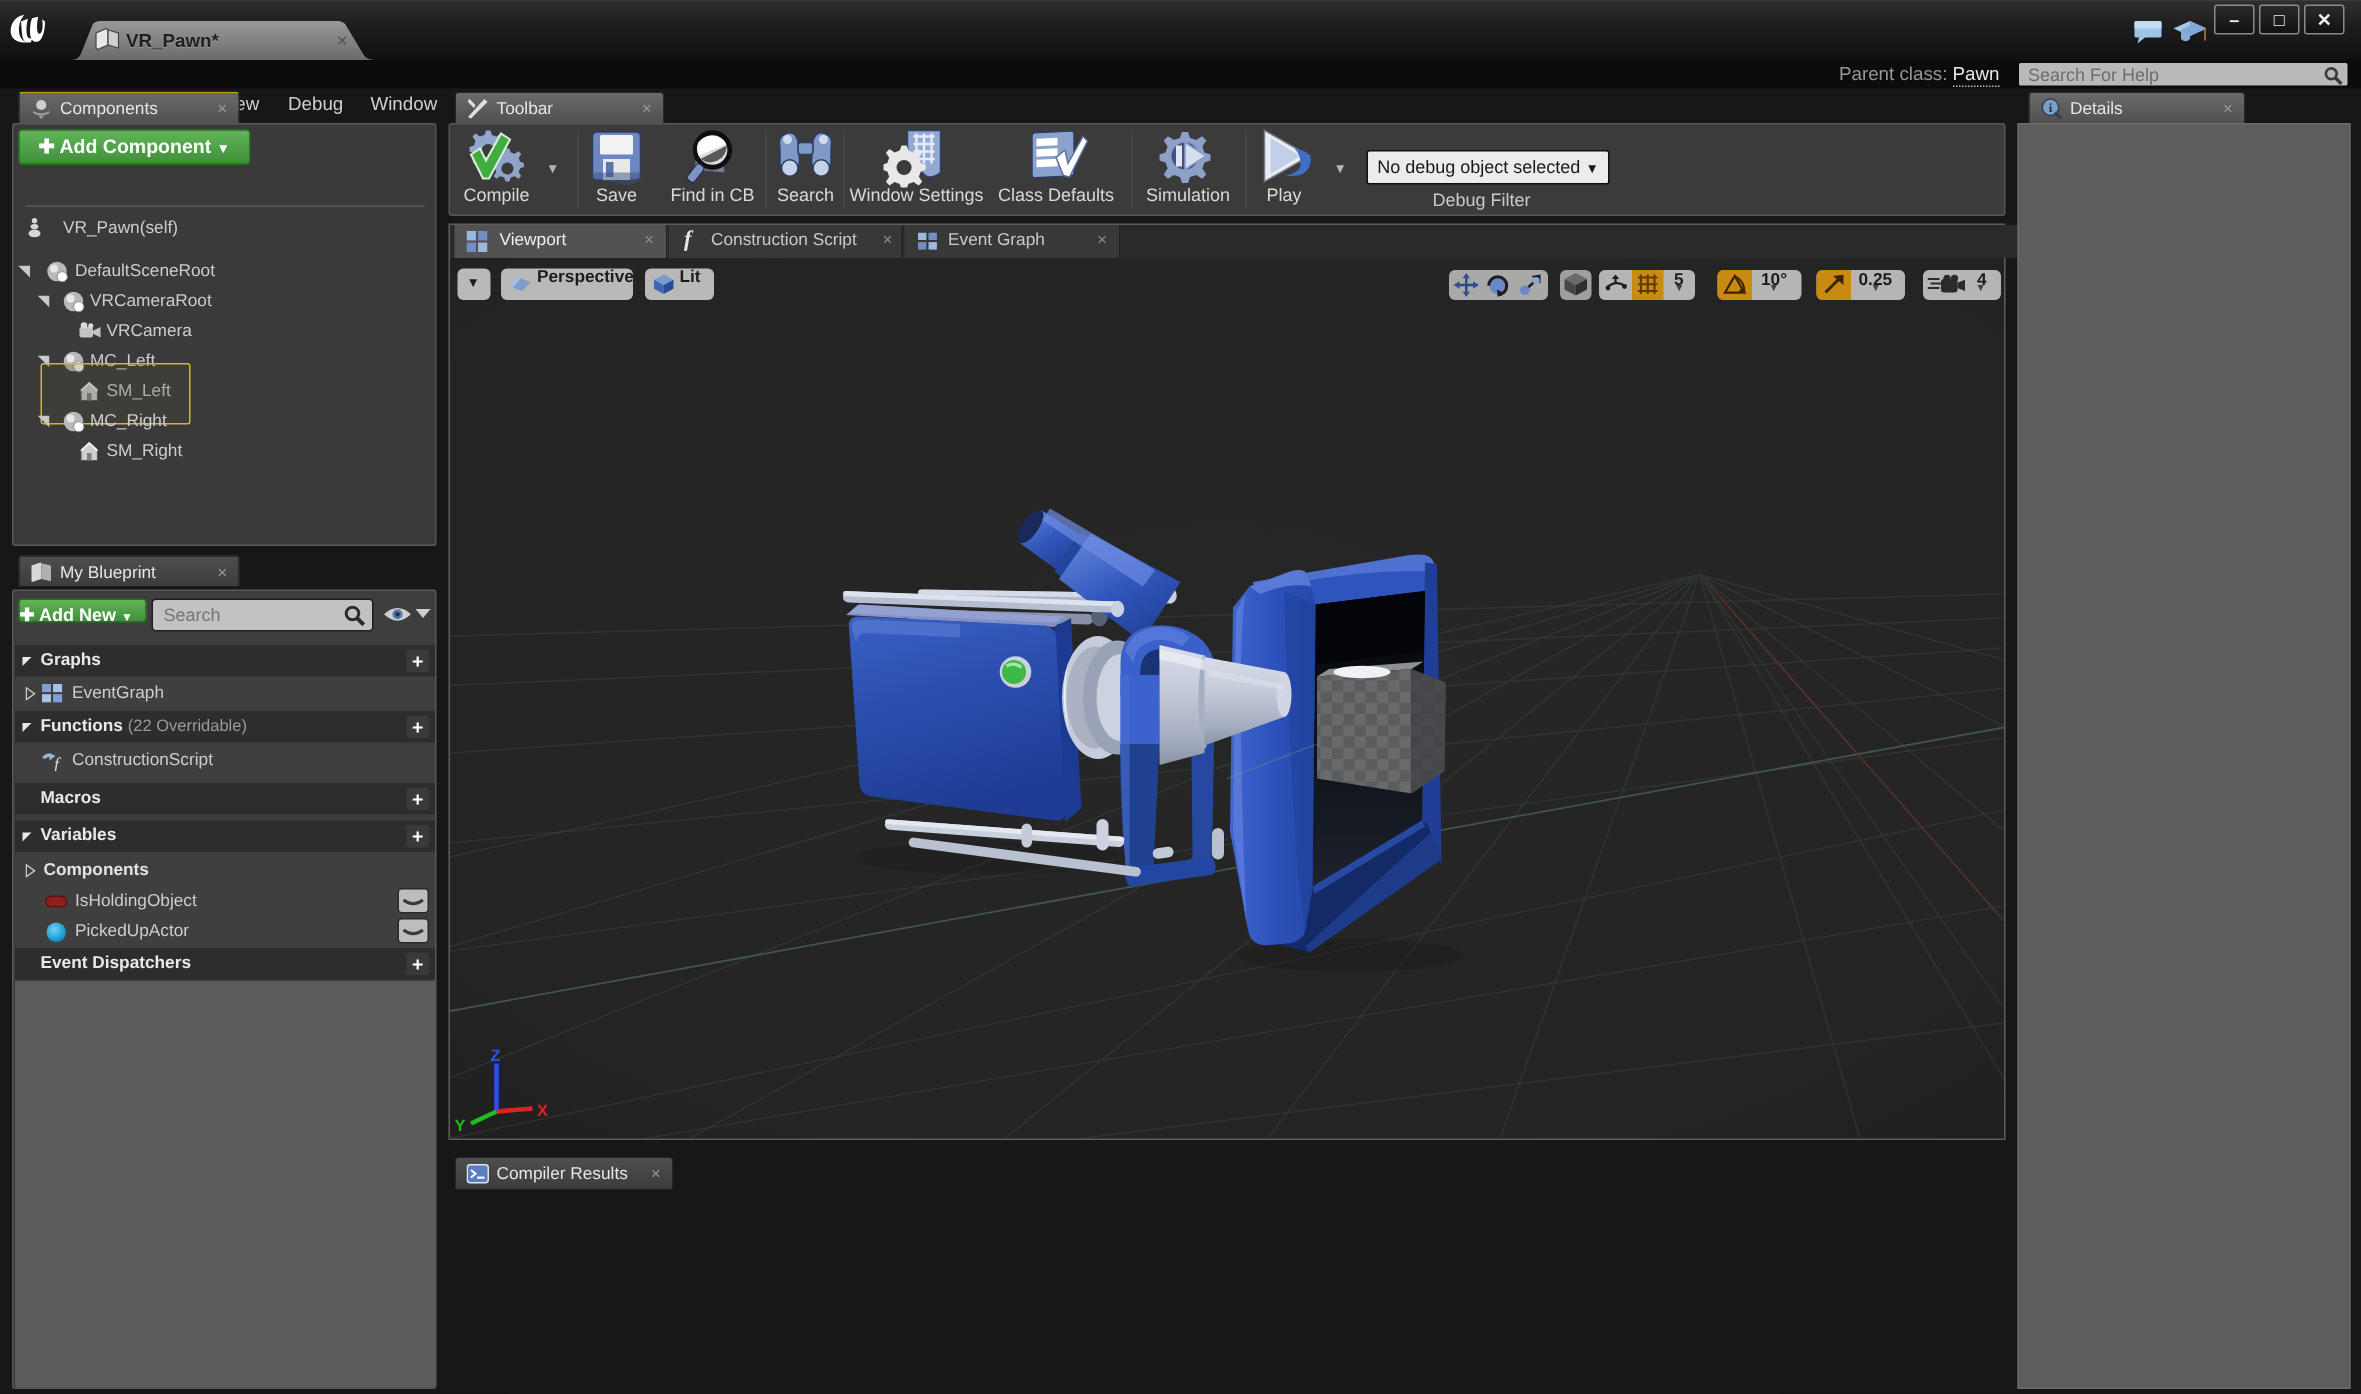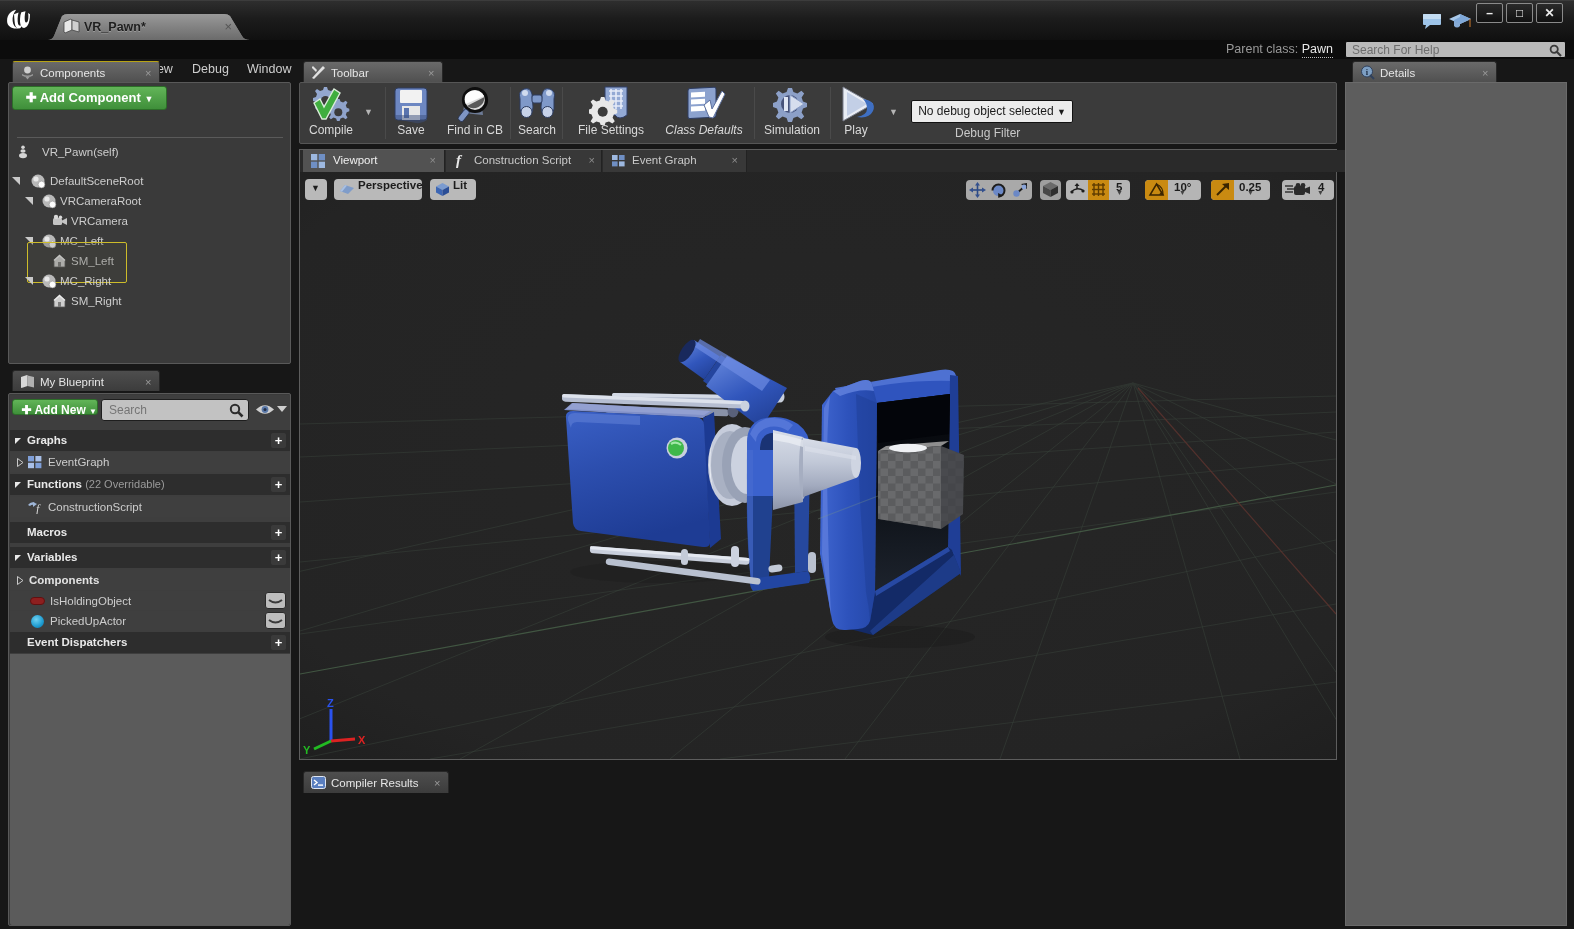--- a/index.html
+++ b/index.html
@@ -252,21 +252,21 @@
       <path d="M7.5 1.5 L14 3 L14 13.5 L7.5 12 Z" fill="#b0b0b0"></path>
     </svg>
     <span class="tx">My Blueprint</span>
     <span class="x" style="left:132px">×</span>
   </div>
   <div class="pbody" id="mbp-body">
     <div id="mbp-inner">
       <div style="position:absolute;left:1px;top:1px;width:280px;height:259px;background:#3e3e3e;"></div>
       <div style="position:absolute;left:1px;top:260px;width:280px;height:271px;background:#5b5b5b;border-radius:0 0 2px 2px;"></div>
 
-      <div class="green-btn" style="left:3px;top:5px;width:86px;height:16px;font-size:12px;line-height:20px;text-align:right;">✚ Add New <span style="font-size:8px;">▼</span></div>
+      <div class="green-btn" style="left:3px;top:5px;width:86px;height:16px;font-size:12px;line-height:20px;text-align:left;">✚ Add New <span style="font-size:8px;">▼</span></div>
       <div style="position:absolute;left:92px;top:5px;width:148px;height:22px;background:#c2c2c2;border:1px solid #1e1e1e;border-radius:3px;color:#757575;font-size:12px;line-height:20px;padding-left:7px;">Search
         <svg style="position:absolute;right:4px;top:3px" width="15" height="15" viewBox="0 0 15 15">
           <circle cx="6" cy="6" r="4.2" fill="none" stroke="#2b2b2b" stroke-width="2"></circle>
           <line x1="9.2" y1="9.2" x2="13.5" y2="13.5" stroke="#2b2b2b" stroke-width="2.6"></line>
         </svg>
       </div>
       <svg style="position:absolute;left:246px;top:9px" width="20" height="13" viewBox="0 0 20 13">
         <path d="M1 6.5 Q10 -2 19 6.5 Q10 15 1 6.5 Z" fill="#cfcfcf"></path>
         <circle cx="10" cy="6.5" r="3.4" fill="#5b79a8"></circle>
           <circle cx="10" cy="6.5" r="1.5" fill="#22304a"></circle>
@@ -398,24 +398,24 @@
     <div class="tbtn" style="left:266px;width:90px;">
       <svg width="44" height="40" viewBox="0 0 44 40">
         <path d="M16 2 L38 2 L38 30 Q30 36 26 30 L16 30 Z" fill="#93a9d4" stroke="#31406b" stroke-width="1"></path>
         <g stroke="#e6ecf8" stroke-width="1.6" fill="none">
           <path d="M20 6 L34 6 M20 11 L34 11 M20 16 L34 16 M20 21 L34 21"></path>
           <path d="M22 4 L22 24 M27 4 L27 24 M32 4 L32 24"></path>
         </g>
         <path d="M12 12 l3.4 0 1.2 3.4 3.4 1.2 3.4-2.2 2.4 2.4 -2.2 3.4 1.2 3.4 3.4 1.2 0 3.4 -3.4 1.2 -1.2 3.4 2.2 3.4 -2.4 2.4 -3.4-2.2 -3.4 1.2 -1.2 3.4 -3.4 0 -1.2-3.4 -3.4-1.2 -3.4 2.2 -2.4-2.4 2.2-3.4 -1.2-3.4 -3.4-1.2 0-3.4 3.4-1.2 1.2-3.4 -2.2-3.4 2.4-2.4 3.4 2.2 3.4-1.2 Z" fill="#e8e8e8"></path>
         <circle cx="13.7" cy="26.7" r="5" fill="#3b3b3b"></circle>
       </svg>
-      <div class="cap">File Settings</div>
-    </div>
-
-    <div class="tbtn" style="left:359px;width:90px;font-style:italic;">
+      <div class="cap">Window Settings</div>
+    </div>
+
+    <div class="tbtn" style="left:359px;width:90px;">
       <svg width="44" height="40" viewBox="0 0 44 40">
         <rect x="6" y="4" width="28" height="30" rx="2" fill="#8ca2ce" stroke="#2d3c62" stroke-width="1" transform="skewY(-3)"></rect>
         <g transform="skewY(-3)">
           <rect x="9" y="8" width="14" height="5" fill="#ffffff"></rect>
           <rect x="9" y="15" width="14" height="5" fill="#ffffff"></rect>
           <rect x="9" y="22" width="14" height="5" fill="#ffffff"></rect>
         </g>
         <path d="M22 20 L28 15 L30 24 L40 6 L43 9 L31 33 L27 32 Z" fill="#ffffff" stroke="#5c6f9d" stroke-width="1"></path>
       </svg>
       <div class="cap">Class Defaults</div>

